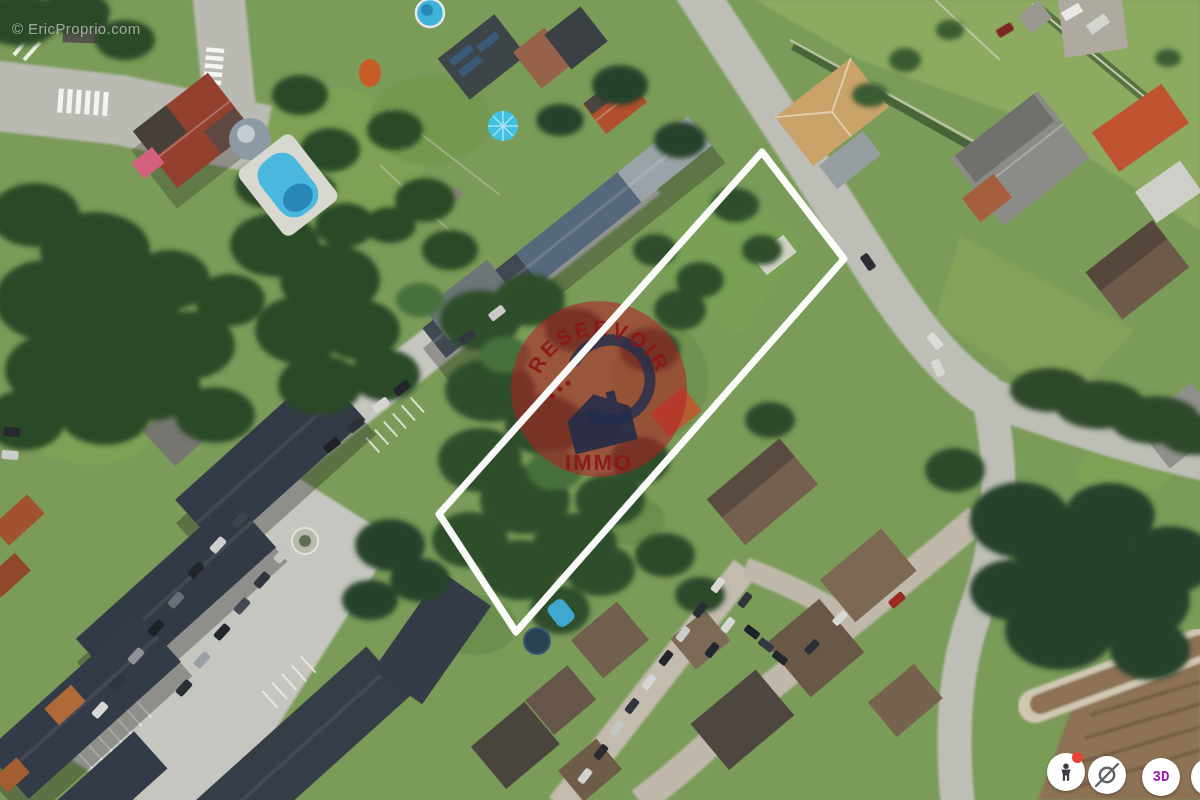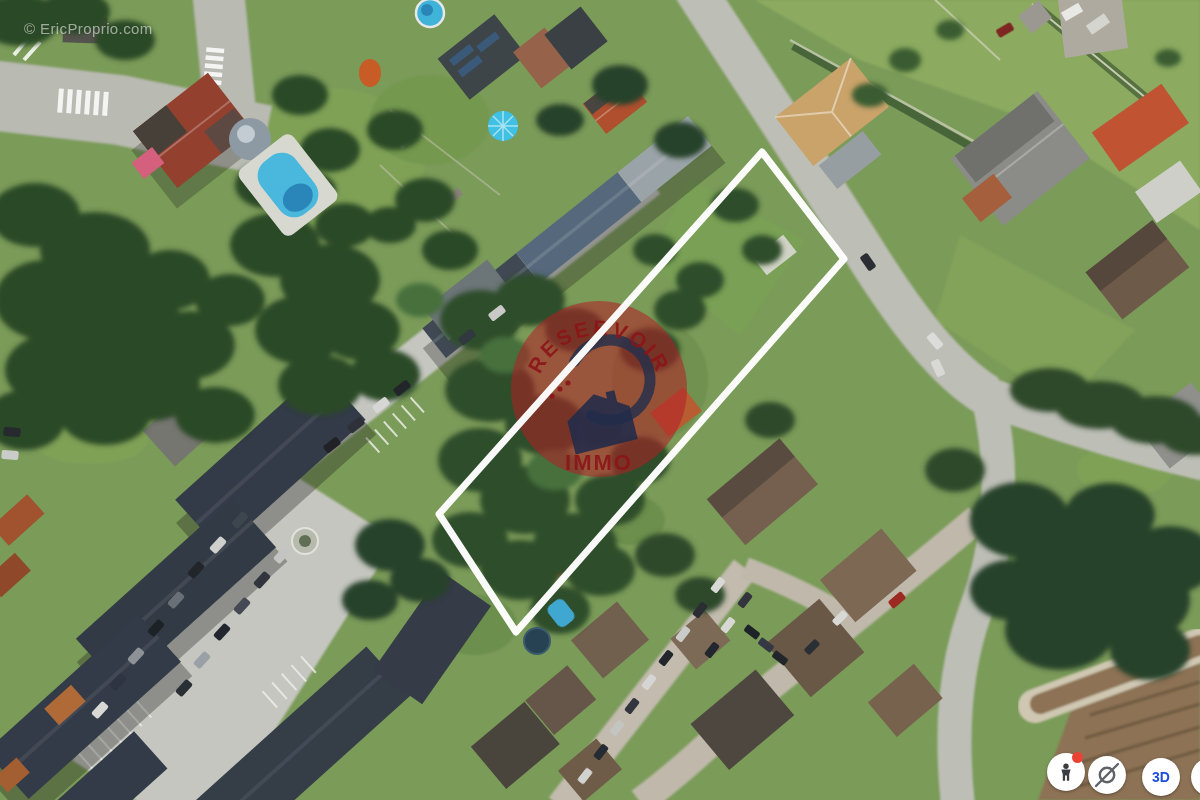--- a/index.html
+++ b/index.html
@@ -1,25 +1,25 @@
 <!DOCTYPE html>
 <html><head>
 <meta charset="utf-8">
 <style>
   html,body{margin:0;padding:0;background:#222;}
   .stage{position:relative;width:1200px;height:800px;overflow:hidden;
          font-family:"Liberation Sans",sans-serif;background:#7b9b59;}
   .stage svg{position:absolute;left:0;top:0;display:block;}
   .copyright{position:absolute;left:12px;top:20px;font-size:15px;letter-spacing:.4px;
-             color:rgba(255,255,255,.55);text-shadow:0 0 2px rgba(0,0,0,.15);user-select:none;margin-left:12px;}
+             color:rgba(255,255,255,.55);text-shadow:0 0 2px rgba(0,0,0,.15);user-select:none;}
   .ctl{position:absolute;width:38px;height:38px;border-radius:50%;background:#fff;border:none;
        box-shadow:0 1px 3px rgba(0,0,0,.35);display:flex;align-items:center;justify-content:center;
        padding:0;cursor:pointer;}
   .ctl svg{position:static;}
-  .ctl-3d{font-family:Liberation Sans, sans-serif;font-weight:bold;font-size:14px;color:#1d4ed8;}
+  .ctl-3d{font-family:Liberation Mono, monospace;font-weight:bold;font-size:14px;color:#a21caf;}
   .badge{position:absolute;right:2px;top:-1px;width:11px;height:11px;border-radius:50%;background:#ea4335;}
 </style>
 </head>
 <body>
 
 <div class="stage">
 
 <svg width="1200" height="800" viewBox="0 0 1200 800">
   <defs>
     <filter id="b1">

